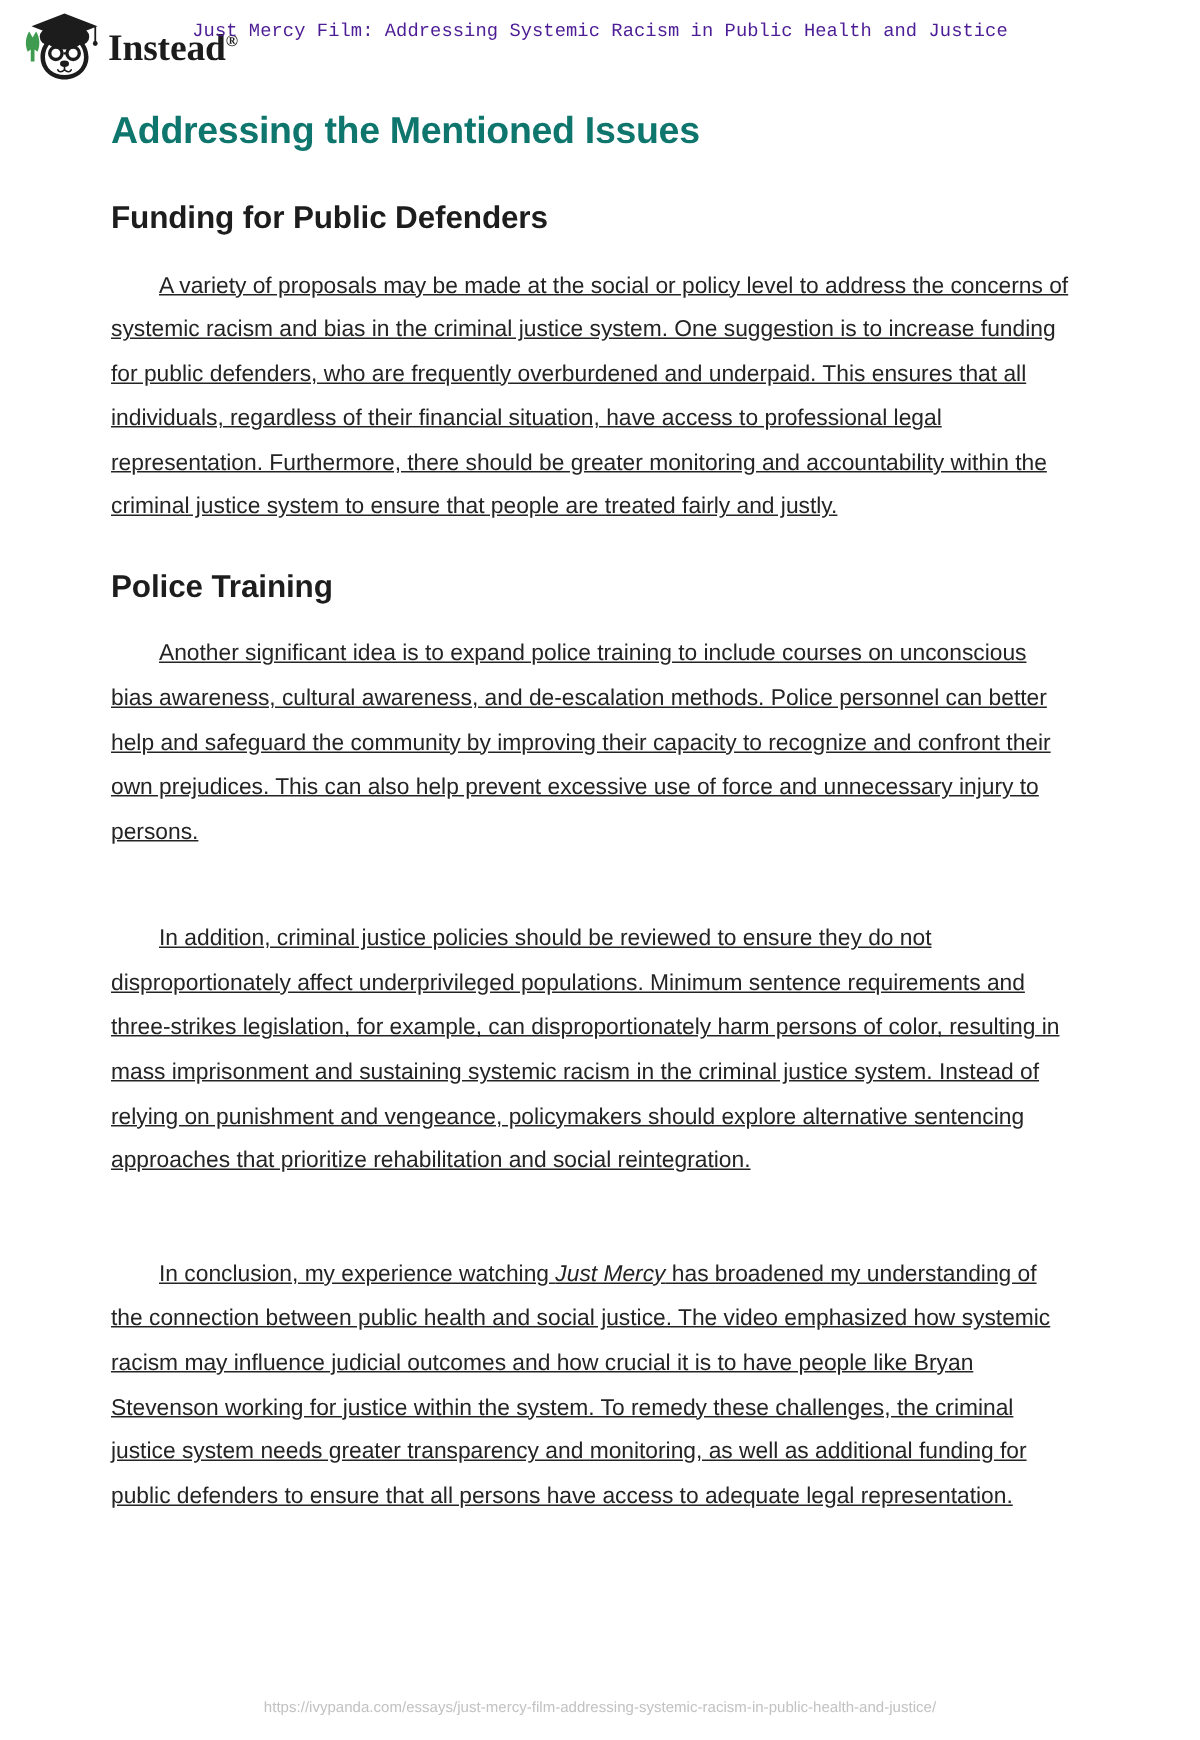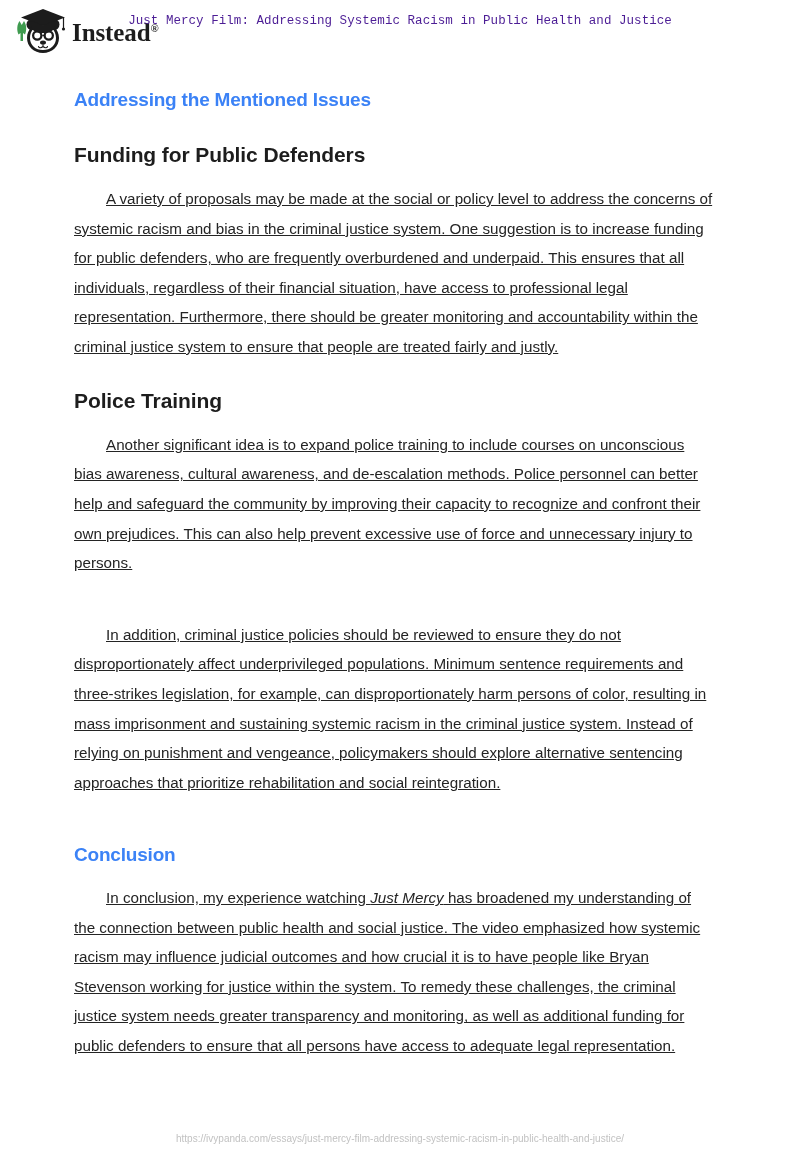--- a/index.html
+++ b/index.html
@@ -73,24 +73,24 @@
 
   
   .article {
     position: absolute;
     left: 74px;
     top: 72px;
     width: 640px;
   }
 
   h1.doc-h1 {
-    font-size: 19px;
-    font-weight: 700;
-    color: #3b82f6;
-    margin: 16px 0 0 0;
+    font-size: 25px;
+    font-weight: 700;
+    color: #0f766e;
+    margin: 0 0 0 0;
     padding: 0;
     line-height: 1.25;
     letter-spacing: -0.2px;
   }
   h2.doc-h2 {
     font-size: 21px;
     font-weight: 700;
     color: #1d1d1d;
     margin: 0;
     padding: 0;
@@ -196,21 +196,20 @@
   <div class="sp-h2-to-p"></div>
   <p class="doc-p">Another significant idea is to expand police training to include courses on unconscious bias awareness, cultural awareness, and de-escalation methods. Police personnel can better help and safeguard the community by improving their capacity to recognize and confront their own prejudices. This can also help prevent excessive use of force and unnecessary injury to persons.</p>
 
   <div class="sp-p-to-h2"></div>
 
   <div class="sp-h2-to-p"></div>
   <p class="doc-p">In addition, criminal justice policies should be reviewed to ensure they do not disproportionately affect underprivileged populations. Minimum sentence requirements and three-strikes legislation, for example, can disproportionately harm persons of color, resulting in mass imprisonment and sustaining systemic racism in the criminal justice system. Instead of relying on punishment and vengeance, policymakers should explore alternative sentencing approaches that prioritize rehabilitation and social reintegration.</p>
 
   <div class="sp-p-to-h1"></div>
 
-  <h1 class="doc-h1">Conclusion</h1>
   <div class="sp-h2-to-p"></div>
   <p class="doc-p"><span>In conclusion, my experience watching </span><em>Just Mercy</em><span> has broadened my understanding of the connection between public health and social justice. The video emphasized how systemic racism may influence judicial outcomes and how crucial it is to have people like Bryan Stevenson working for justice within the system. To remedy these challenges, the criminal justice system needs greater transparency and monitoring, as well as additional funding for public defenders to ensure that all persons have access to adequate legal representation.</span></p>
 
 </div>
 
 <div class="page-footer">
   <span class="footer-url">https://ivypanda.com/essays/just-mercy-film-addressing-systemic-racism-in-public-health-and-justice/</span>
 </div>
 
 </body></html>

